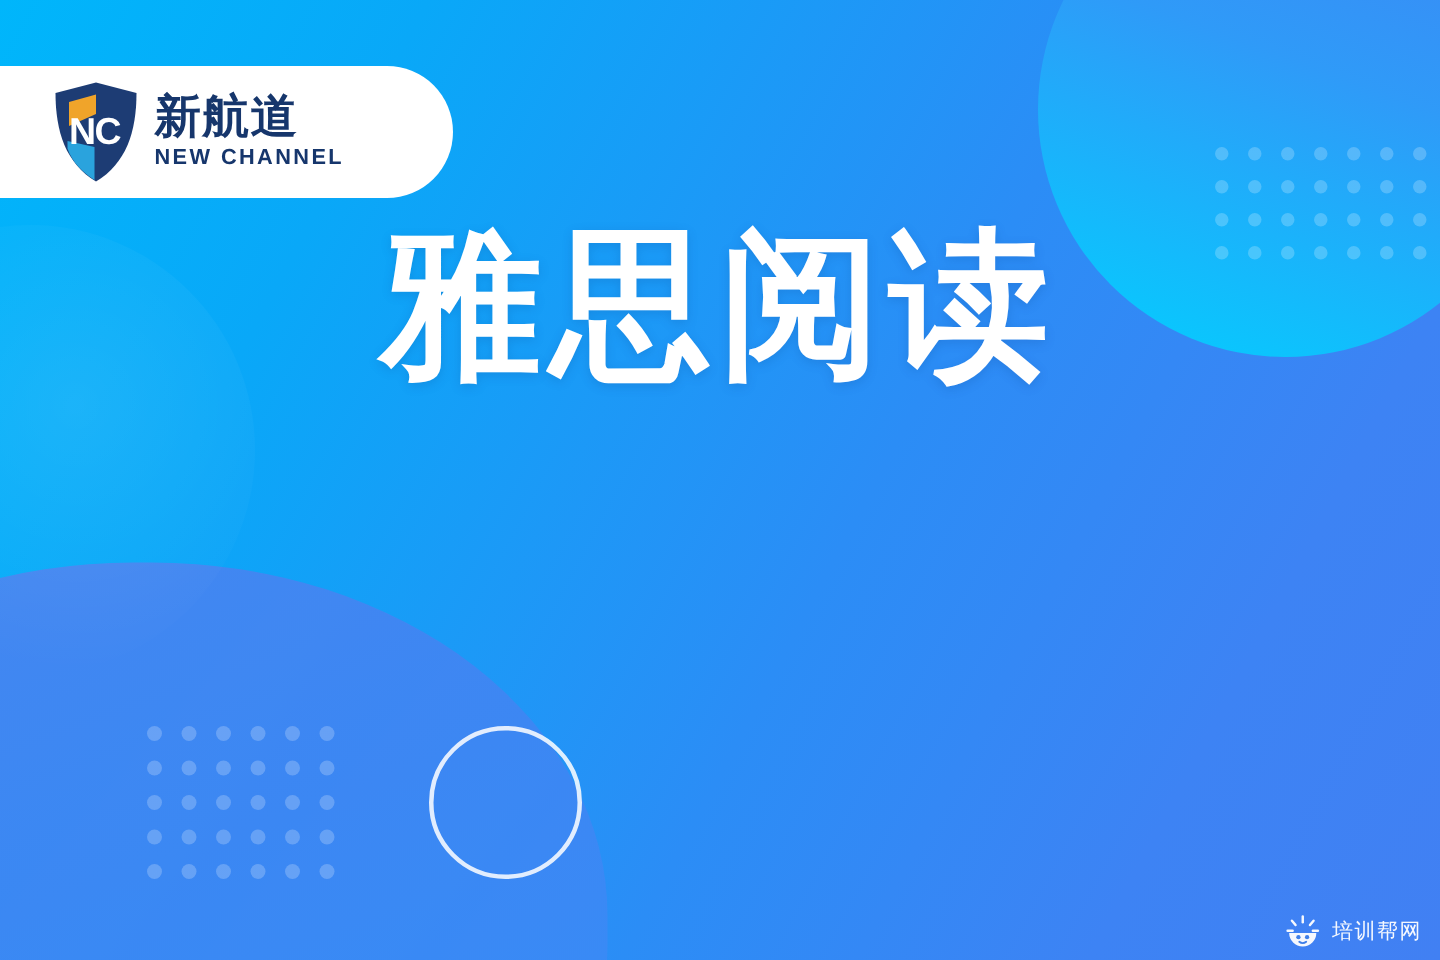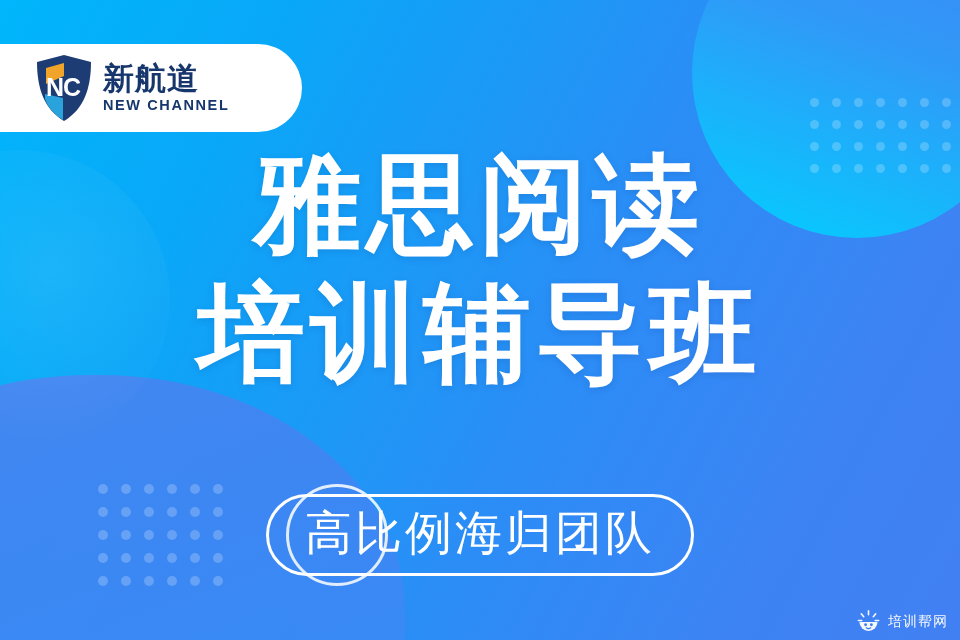--- a/index.html
+++ b/index.html
@@ -188,28 +188,22 @@
       <div id="logo-wordmark">
         <div id="logo-cn">新航道</div>
         <div id="logo-en">NEW CHANNEL</div>
       </div>
 
     </div>
   </div>
 
   <div id="headline">
     <div class="hl-line" id="hl-line1">雅思阅读</div>
-    <div class="hl-line" id="hl-line2">培训辅导班</div>
   </div>
 
-  <div id="subtitle-wrap">
-    <div id="subtitle-pill">
-      <div id="subtitle-text">高比例海归团队</div>
-    </div>
-  </div>
 
   <div id="watermark">
     <svg id="watermark-icon" viewBox="0 0 26 26">
       <g stroke="#ffffff" stroke-width="1.7" stroke-linecap="round">
         <line x1="13" y1="2" x2="13" y2="6"></line>
         <line x1="5.5" y1="5" x2="8" y2="8"></line>
         <line x1="20.5" y1="5" x2="18" y2="8"></line>
         <line x1="2.5" y1="12" x2="6" y2="12"></line>
         <line x1="23.5" y1="12" x2="20" y2="12"></line>
       </g>

